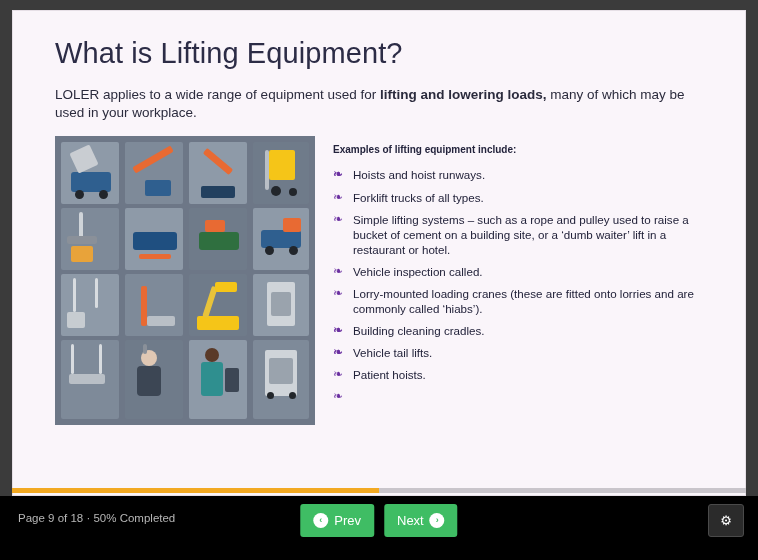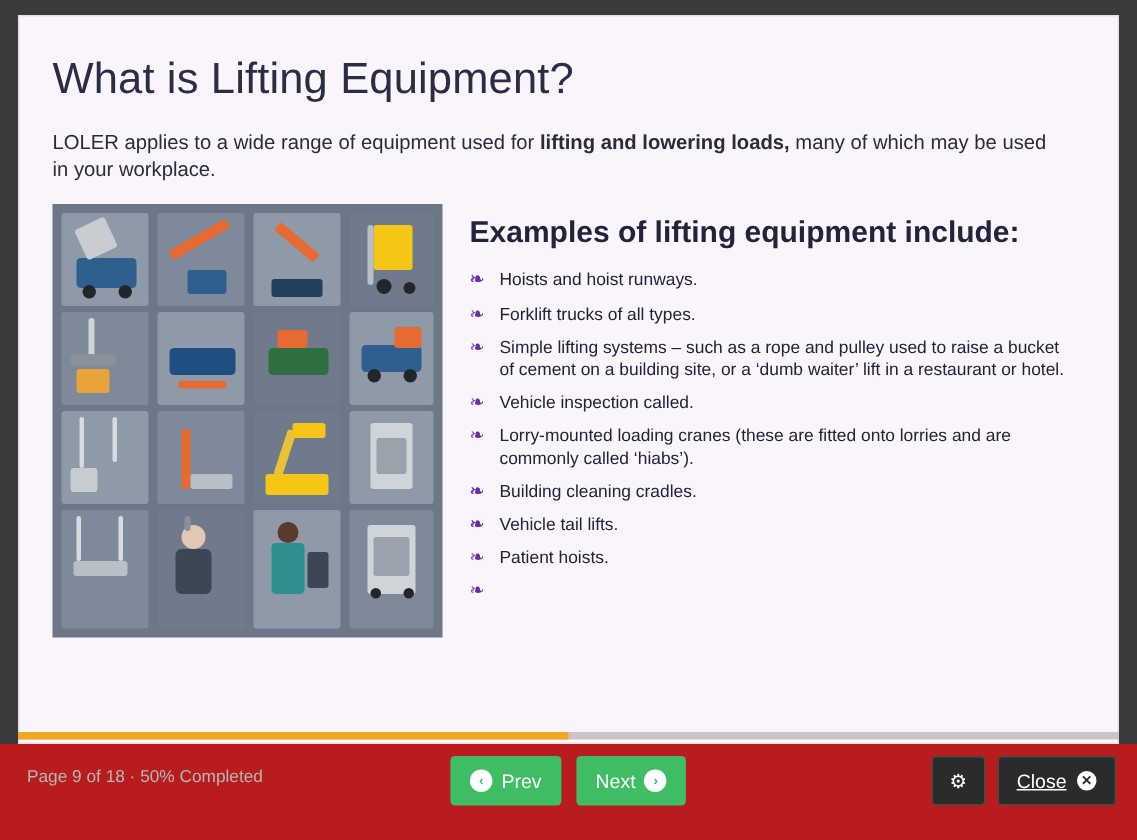--- a/index.html
+++ b/index.html
@@ -17,21 +17,21 @@
   }
   
   .slide {
     position: absolute;
     left: 12px; top: 10px;
     width: 734px; height: 486px;
     background: #faf5fa;
     border: 1px solid #e6dfe6;
   }
   .slide-inner {
-    padding: 26px 30px 0 22px;
+    padding: 26px 30px 0 42px;
   }
   .title {
     font-size: 29px;
     font-weight: normal;
     color: #2c2c46;
     margin: 0 0 16px 0;
     letter-spacing: 0.1px;
   }
   .intro {
     font-size: 13.5px;
@@ -58,21 +58,21 @@
   }
   .sq { position: absolute; border-radius: 2px; }
   .circ { position: absolute; border-radius: 50%; }
 
   
   .examples {
     flex: 1 1 auto;
     padding-left: 18px;
   }
   .examples-head {
-    font-size: 20px;
+    font-size: 10px;
     font-weight: bold;
     color: #23233c;
     margin: 8px 0 12px 0;
   }
   ul.ex-list {
     list-style: none;
     margin: 0; padding: 0;
   }
   ul.ex-list li {
     position: relative;
@@ -88,21 +88,21 @@
     color: #6a2fa0;
     font-size: 12px;
     line-height: 1.25;
   }
 
   
   .footer {
     position: absolute;
     left: 0; bottom: 0;
     width: 758px; height: 64px;
-    background: #b91c1c;
+    background: #000000;
   }
   .progress-track {
     position: absolute;
     left: 12px; top: -8px;
     width: 734px; height: 5px;
     background: #c9c5cb;
   }
   .progress-fill {
     height: 5px;
     background: #f2a922;
@@ -315,20 +315,16 @@
       <button class="btn-nav">
         <span class="lbl">Next</span>
         <span class="arrow-circ">›</span>
       </button>
     </div>
 
     <div class="right-group">
       <button class="btn-dark btn-settings">
         <span>⚙</span>
       </button>
-      <button class="btn-dark btn-close">
-        <span class="lbl">Close</span>
-        <span class="x-circ">✕</span>
-      </button>
     </div>
   </div>
 
 </div>
 
 </body></html>

